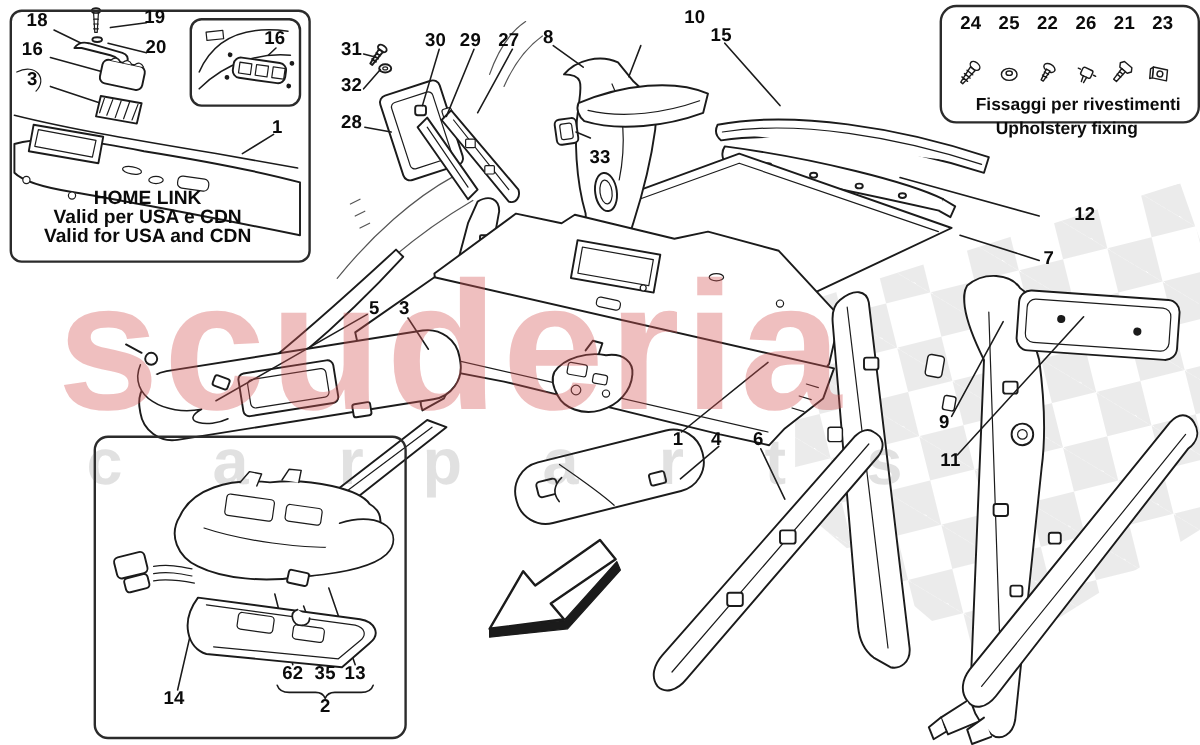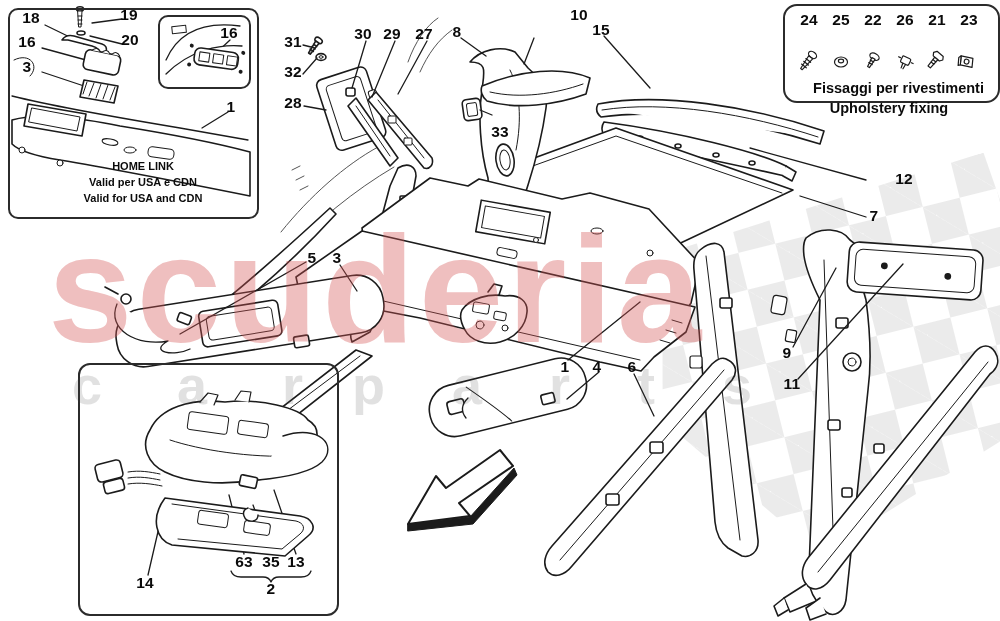--- a/index.html
+++ b/index.html
@@ -11,21 +11,21 @@
       linear-gradient(45deg,#ebebeb 25%,transparent 25%,transparent 75%,#ebebeb 75%);
     background-size:76px 76px;background-position:0 0,38px 38px;
     transform:rotate(-14deg);
     clip-path:polygon(10% 6%,94% 0,100% 74%,30% 100%,0 52%);}
   svg.art{position:absolute;left:0;top:0;z-index:2;}
   .box{position:absolute;border:2.2px solid #2b2b2b;border-radius:12px;z-index:3;background:transparent;}
   .co{position:absolute;transform:translate(-50%,-50%);font-weight:bold;font-size:15.5px;
       color:#0b0b0b;z-index:4;white-space:nowrap;letter-spacing:.2px;}
   .cap{position:absolute;transform:translate(-50%,-50%);font-weight:bold;color:#0b0b0b;
        z-index:4;white-space:nowrap;text-align:center;}
-  .cap.small{font-size:11px;margin-left:20px;}
+  .cap.small{font-size:16px;}
   .cap.med{font-size:14.5px;}
   .wm-brand{position:absolute;left:48px;top:213px;z-index:6;pointer-events:none;
     font-size:152px;font-weight:bold;letter-spacing:4px;line-height:1;
     color:rgba(214,88,88,0.38);text-align:center;}
   .wm-sub{position:absolute;z-index:6;pointer-events:none;font-size:54px;font-weight:bold;
     color:rgba(75,75,75,0.17);line-height:1;}
   .wm-car{left:72px;top:358px;letter-spacing:30px;}
   .wm-parts{left:352px;top:358px;letter-spacing:26px;}
 </style>
 </head>
@@ -379,21 +379,21 @@
 <div class="co" style="left:787px;top:353px;">9</div>
 <div class="co" style="left:792px;top:384px;">11</div>
 
 <div class="co" style="left:312px;top:258px;">5</div>
 <div class="co" style="left:337px;top:258px;">3</div>
 <div class="co" style="left:565px;top:367px;">1</div>
 <div class="co" style="left:597px;top:367px;">4</div>
 <div class="co" style="left:632px;top:367px;">6</div>
 
 <div class="co" style="left:145px;top:583px;">14</div>
-<div class="co" style="left:244px;top:562px;">63</div>
+<div class="co" style="left:244px;top:562px;">62</div>
 <div class="co" style="left:271px;top:562px;">35</div>
 <div class="co" style="left:296px;top:562px;">13</div>
 <div class="co" style="left:271px;top:589px;">2</div>
 
 <div class="co" style="left:809px;top:20px;">24</div>
 <div class="co" style="left:841px;top:20px;">25</div>
 <div class="co" style="left:873px;top:20px;">22</div>
 <div class="co" style="left:905px;top:20px;">26</div>
 <div class="co" style="left:937px;top:20px;">21</div>
 <div class="co" style="left:969px;top:20px;">23</div>

